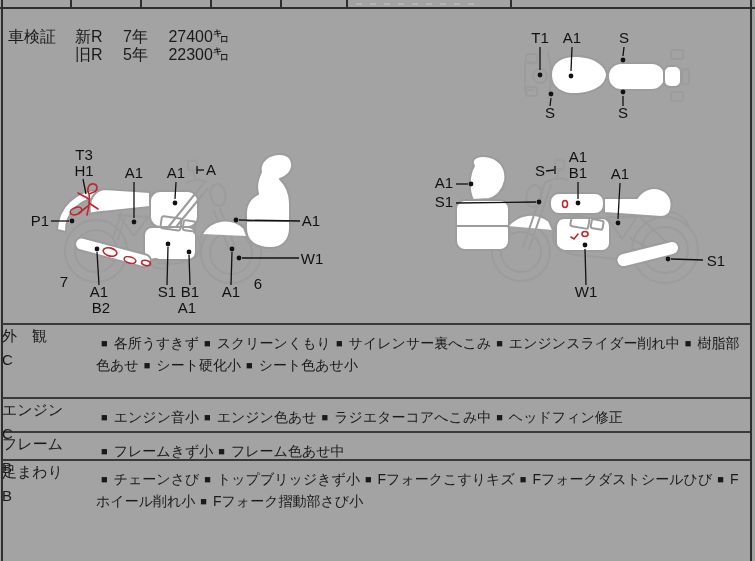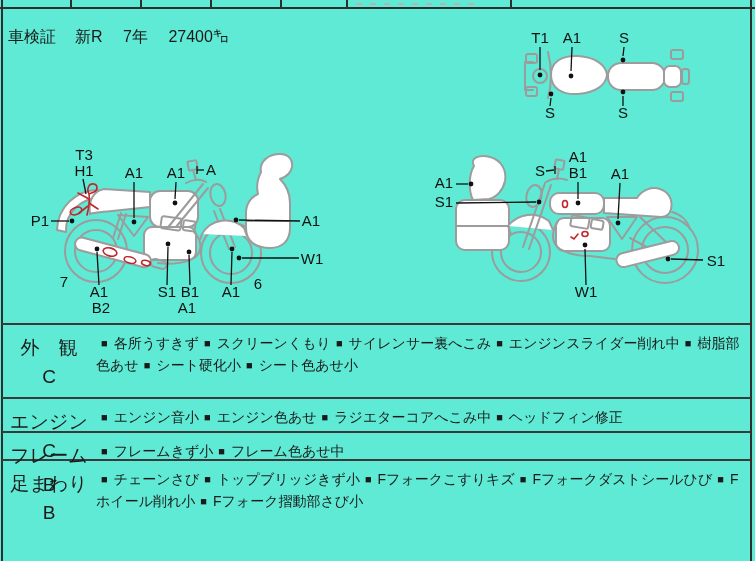--- a/index.html
+++ b/index.html
@@ -1,37 +1,37 @@
 <!DOCTYPE html>
 <html style="--outline: #9c9c9c; --damage: #c0272d; --label: #111111;"><head>
 <meta charset="utf-8">
 <style>
   html,body{margin:0;padding:0;background:#fff;}
-  .page{position:relative;width:755px;height:561px;background:#5eead4;overflow:hidden;
+  .page{position:relative;width:755px;height:561px;background:#a3a3a3;overflow:hidden;
         font-family:"Liberation Sans","DejaVu Sans",sans-serif;color:#1a1a1a;}
   .vline{position:absolute;top:0;width:2px;height:561px;background:#2e2e2e;}
   .toprule{position:absolute;left:0;top:7px;width:755px;height:2px;background:#2e2e2e;}
   .tick{position:absolute;top:0;width:2px;height:8px;background:#2e2e2e;}
   .remnant{position:absolute;top:3px;left:356px;width:120px;height:2px;
            background:repeating-linear-gradient(90deg,#b5b5b5 0 6px,transparent 6px 14px);}
   .shaken{position:absolute;left:8px;top:28px;font-size:16px;display:flex;line-height:18px;}
   .sh-label{width:67px;flex:none;}
   .sh-row{height:18px;white-space:nowrap;}
   .sh-cell{display:inline-block;margin-right:16px;text-align:center;}
   .sh-cell:last-child{margin-right:8px;}
   .diagram{position:absolute;left:0;top:0;}
   .art{fill:none;stroke:var(--outline,#9c9c9c);stroke-width:2;stroke-linecap:round;stroke-linejoin:round;}
   .artw{fill:#fff;stroke:var(--outline,#9c9c9c);stroke-width:2;stroke-linejoin:round;}
   .mark{fill:none;stroke:var(--damage,#c0272d);stroke-width:1.6;stroke-linecap:round;}
   .ld{stroke:var(--label,#111);stroke-width:1.3;}
   .dt{fill:var(--label,#111);}
   .lb{font:15px "Liberation Sans","DejaVu Sans",sans-serif;fill:var(--label,#111);text-anchor:middle;}
   .sections{position:absolute;left:2px;top:323px;width:748px;}
   .sec{box-sizing:border-box;border-top:2px solid #3a3a3a;display:flex;}
-  .sec-left{width:94px;flex:none;text-align:center;padding-top:10px;font-size:19px;}
+  .sec-left{width:94px;flex:none;text-align:left;padding-top:2px;font-size:15px;}
   .sec-grade{margin-top:5px;}
   .sec-items{flex:1;padding:7px 10px 12px 0;font-size:14px;line-height:22px;
              word-break:break-all;line-break:anywhere;}
   .sq{font-size:11px;margin:0 6px 0 5px;vertical-align:1px;}
 </style>
 </head>
 <body>
 
 <div class="page">
 
@@ -47,20 +47,25 @@
   <div class="tick" style="left:510px"></div>
   <div class="remnant"></div>
 
   <div class="shaken">
     <div class="sh-label">車検証</div>
     <div>
       <div class="sh-row">
         <span class="sh-cell">新R</span>
         <span class="sh-cell">7年</span>
         <span class="sh-cell">27400㌔</span>
+      </div>
+      <div class="sh-row">
+        <span class="sh-cell">旧R</span>
+        <span class="sh-cell">5年</span>
+        <span class="sh-cell">22300㌔</span>
       </div>
     </div>
   </div>
 
   <svg class="diagram" width="755" height="330" viewBox="0 0 755 330">
 
     <g>
       <rect class="art" x="526" y="54" width="11" height="9" rx="2"></rect>
       <rect class="art" x="526" y="87" width="11" height="9" rx="2"></rect>
       <path class="art" d="M533,62 h-8 v28 h8"></path>

